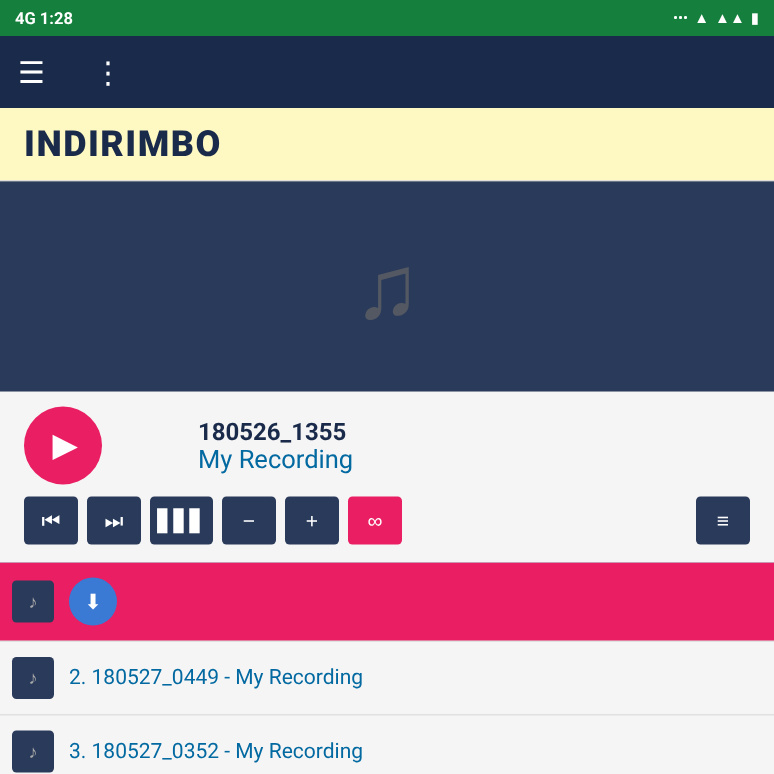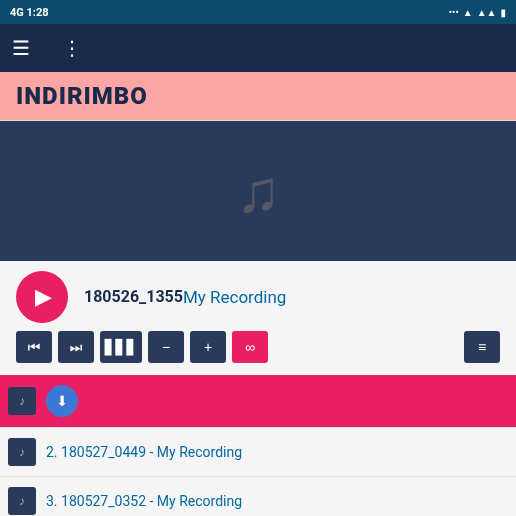--- a/index.html
+++ b/index.html
@@ -6,21 +6,21 @@
     body {
       width: 516px;
       height: 516px;
       overflow: hidden;
       font-family: 'Roboto', Arial, sans-serif;
       background: #1a2a4a;
     }
 
     
     .status-bar {
-      background: #0c4a6e;
+      background: #15803d;
       display: flex;
       justify-content: space-between;
       align-items: center;
       padding: 4px 10px;
       height: 24px;
     }
     .status-bar-left {
       font-size: 11px;
       color: #fff;
       font-weight: bold;
@@ -58,21 +58,21 @@
     }
     .toolbar-more-icon {
       color: #fff;
       font-size: 20px;
       cursor: pointer;
       margin-left: 16px;
     }
 
     
     .page-title-bar {
-      background: #fca5a5;
+      background: #fef9c3;
       padding: 10px 16px;
       border-bottom: 1px solid #ddd;
     }
     .page-title {
       font-size: 24px;
       font-weight: 900;
       color: #1a2a4a;
       letter-spacing: 1px;
     }
 
@@ -116,21 +116,22 @@
       flex-shrink: 0;
       margin-right: 16px;
     }
     .play-icon {
       color: #fff;
       font-size: 22px;
       margin-left: 3px;
     }
     .track-info {
       display: flex;
-      flex-direction: row;
+      flex-direction: column;
+      margin-left: 48px;
     }
     .track-name {
       font-size: 16px;
       font-weight: bold;
       color: #1a2a4a;
     }
     .track-subtitle {
       font-size: 17px;
       color: #0369a1;
     }

